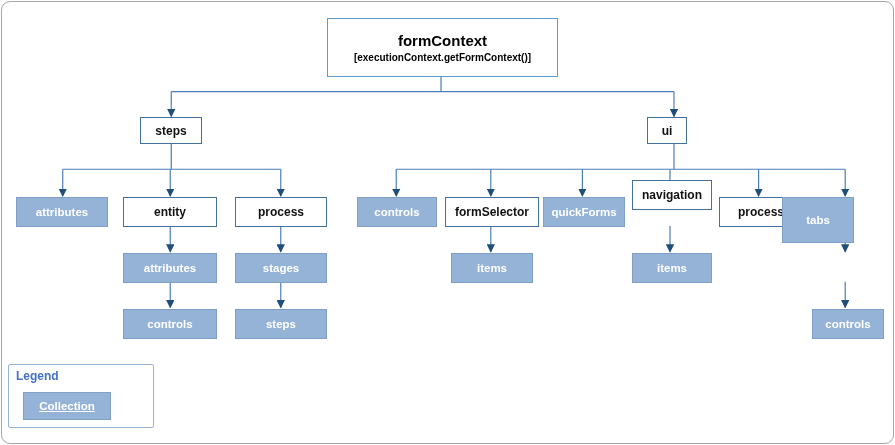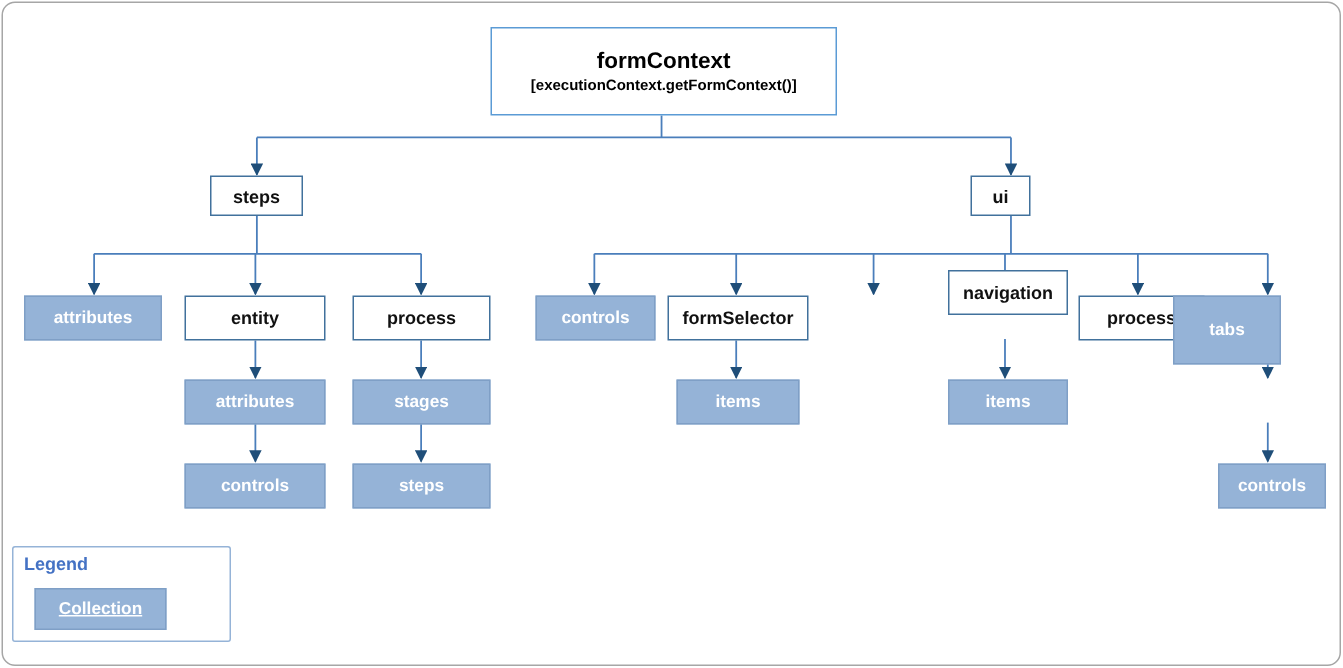--- a/index.html
+++ b/index.html
@@ -128,20 +128,21 @@
 
   <div class="node white" style="left:138px;top:115px;width:62px;height:27px">steps</div>
   <div class="node white" style="left:645px;top:115px;width:40px;height:27px">ui</div>
 
   <div class="node blue" style="left:14px;top:195px;width:92px;height:30px">attributes</div>
   <div class="node white" style="left:121px;top:195px;width:94px;height:30px">entity</div>
   <div class="node white" style="left:233px;top:195px;width:92px;height:30px">process</div>
 
   <div class="node blue" style="left:355px;top:195px;width:80px;height:30px">controls</div>
   <div class="node white" style="left:443px;top:195px;width:94px;height:30px">formSelector</div>
+  <div class="node blue" style="left:541px;top:195px;width:82px;height:30px">quickForms</div>
   <div class="node white" style="left:630px;top:178px;width:80px;height:30px">navigation</div>
   <div class="node white" style="left:717px;top:195px;width:84px;height:30px">process</div>
   <div class="node blue" style="left:780px;top:195px;width:72px;height:46px">tabs</div>
 
   <div class="node blue" style="left:121px;top:251px;width:94px;height:30px">attributes</div>
   <div class="node blue" style="left:233px;top:251px;width:92px;height:30px">stages</div>
   <div class="node blue" style="left:449px;top:251px;width:82px;height:30px">items</div>
   <div class="node blue" style="left:630px;top:251px;width:80px;height:30px">items</div>
 
   <div class="node blue" style="left:121px;top:307px;width:94px;height:30px">controls</div>

